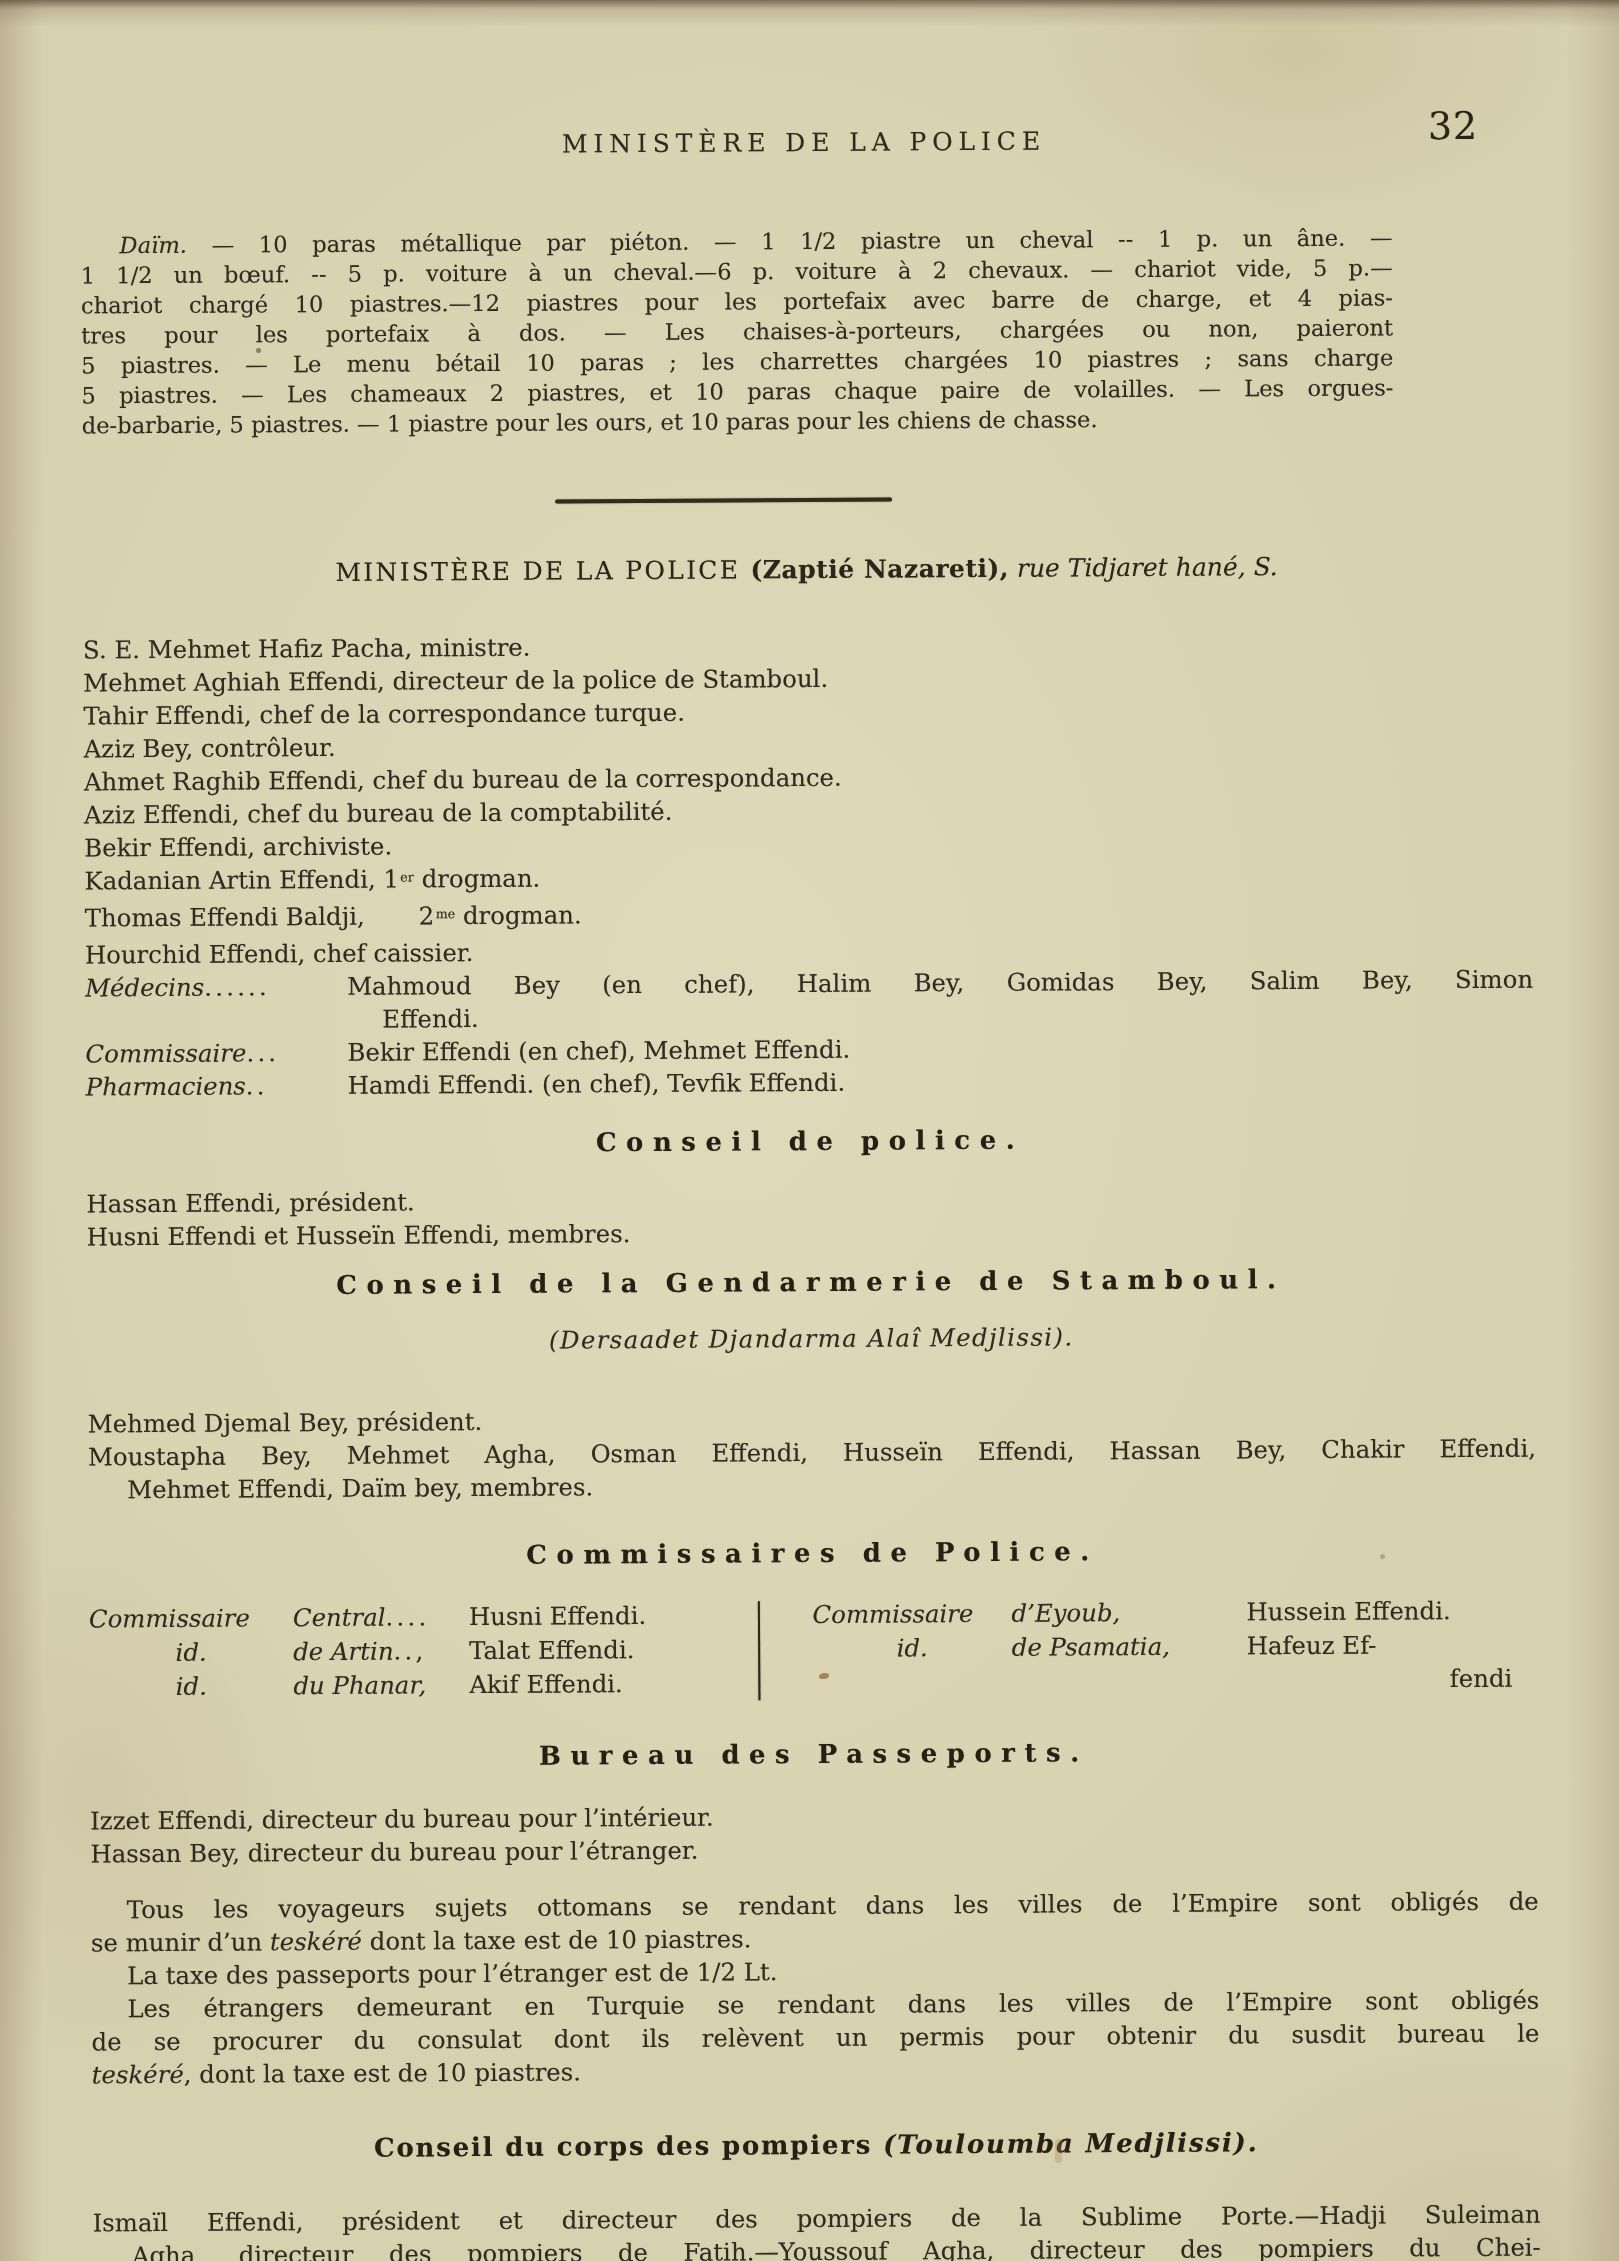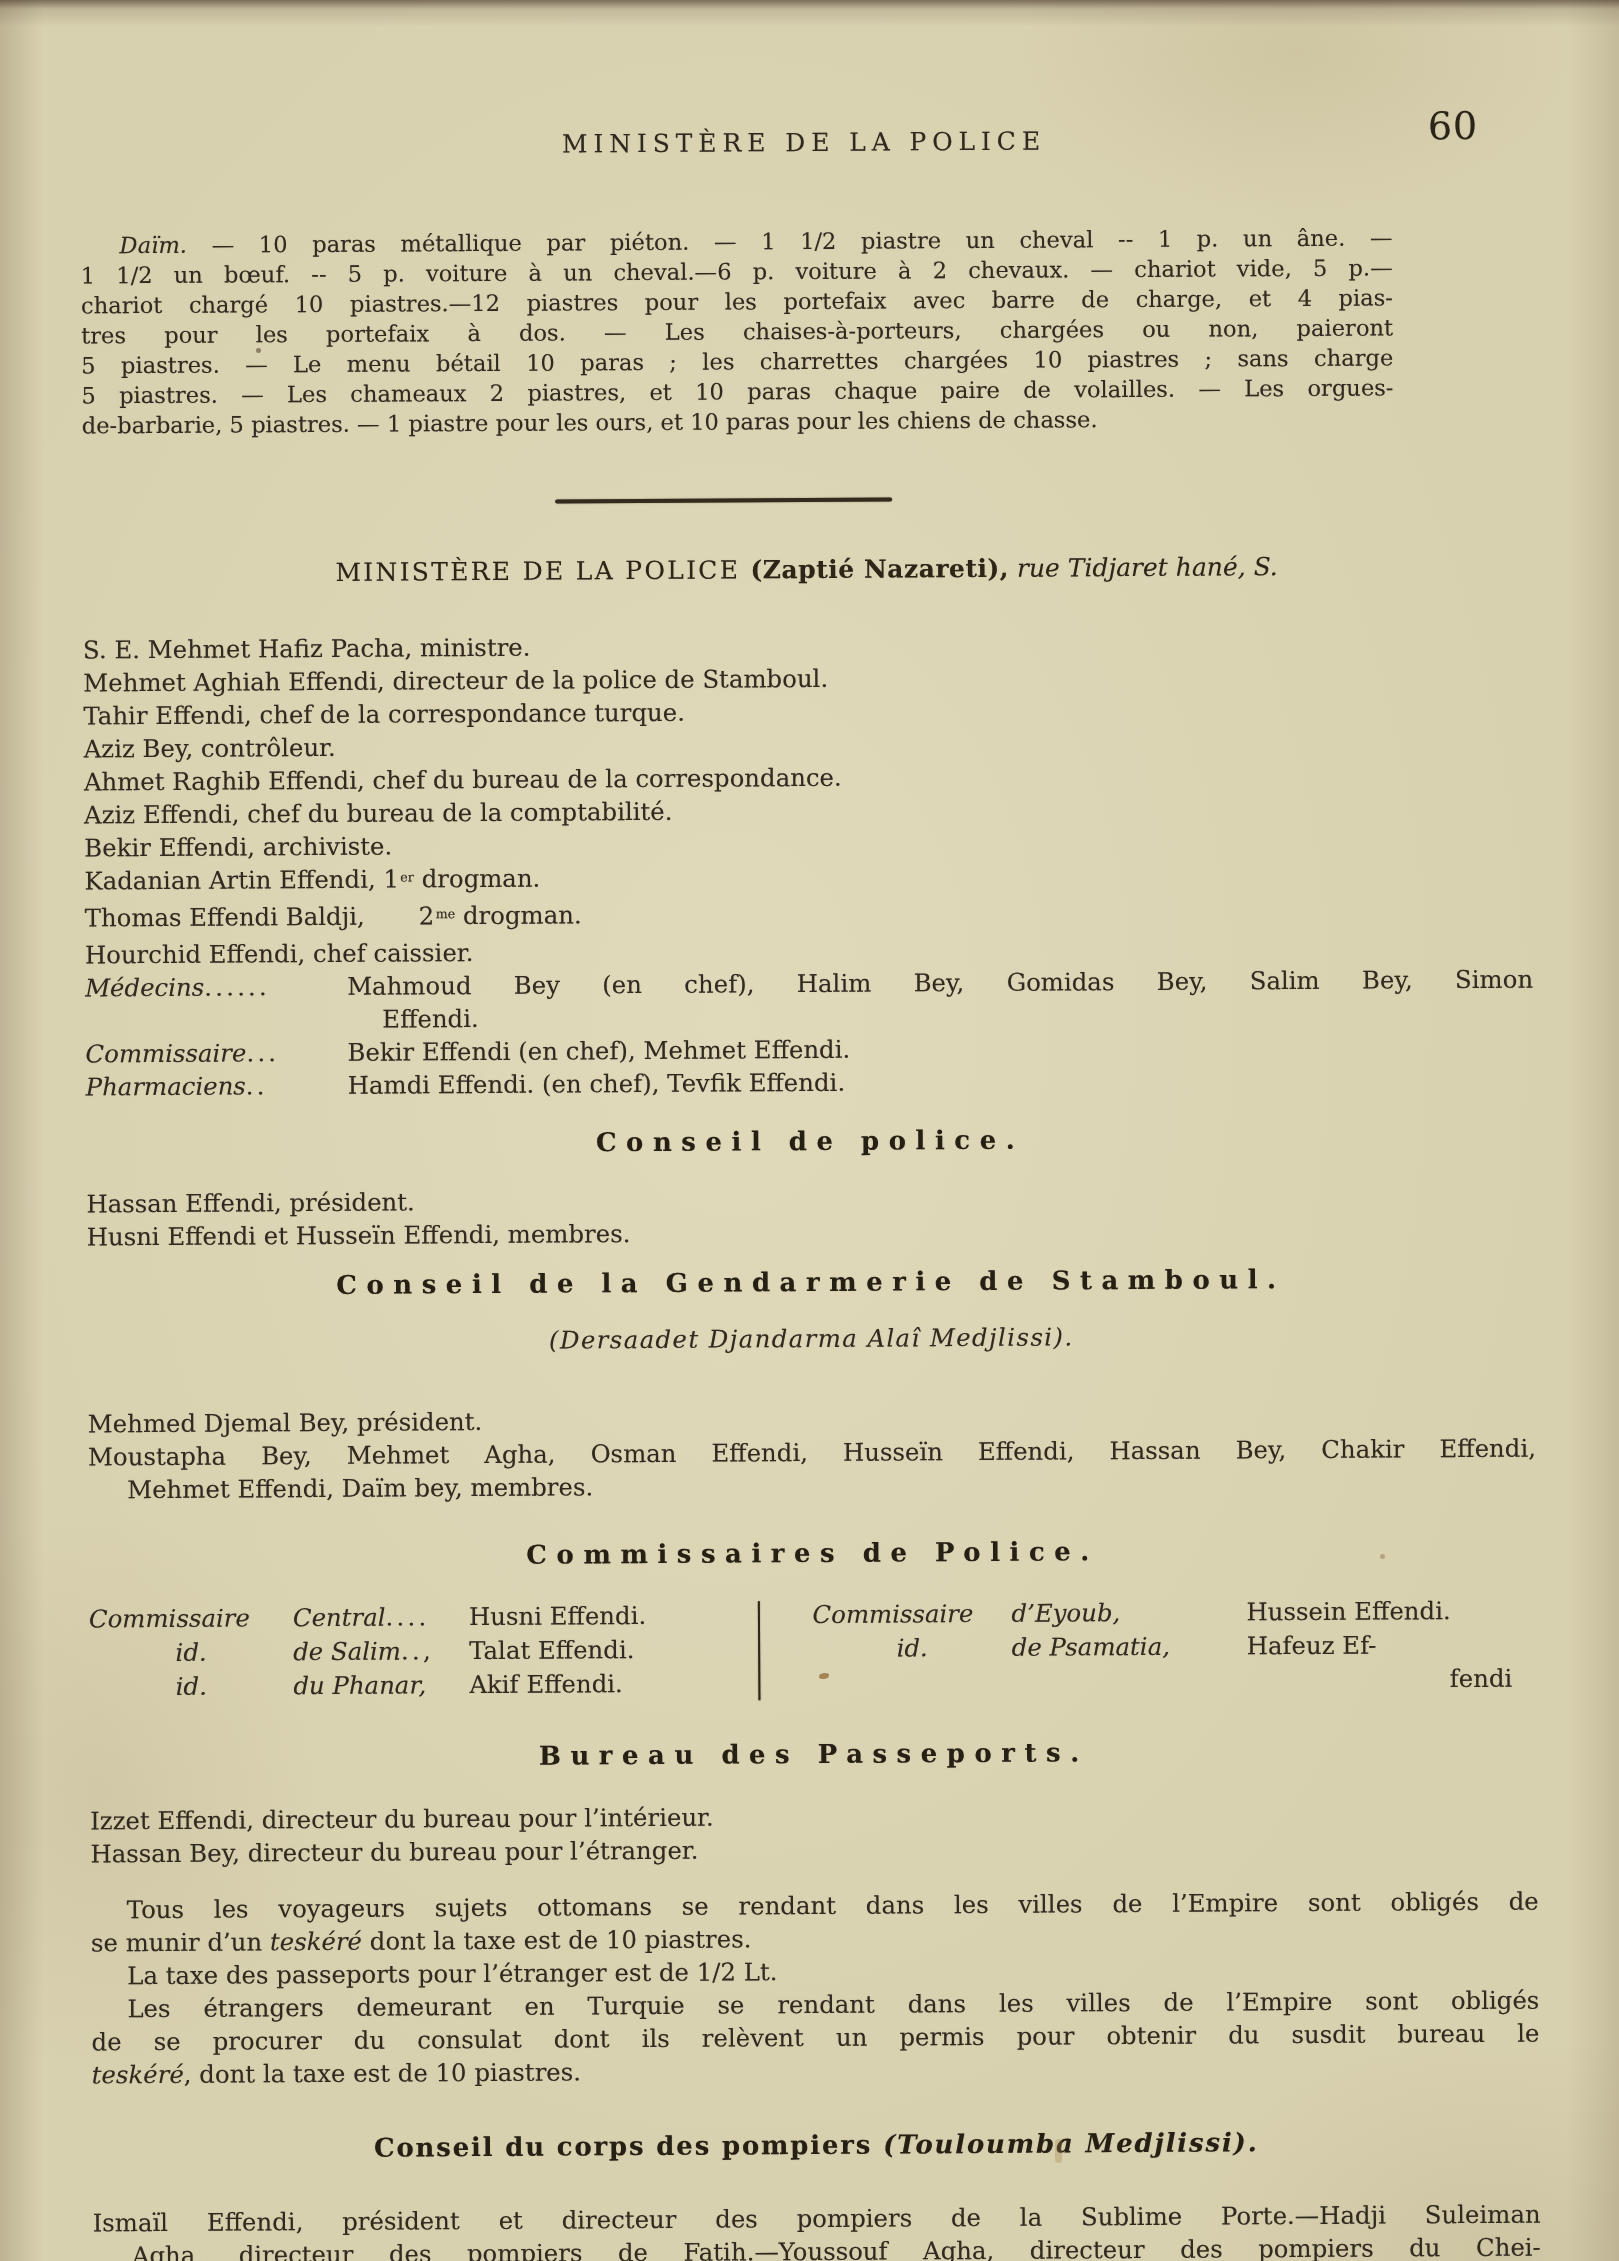--- a/index.html
+++ b/index.html
@@ -108,21 +108,21 @@
   .speck-e{left:1380px;top:1554px;width:5.4px;height:5.4px;background:#8d6a42;opacity:.45;border-radius:50%;}
 </style>
 </head>
 <body>
 
 <div class="scan">
   <div class="content">
 
     <header class="running-head">
       <div class="running-title">MINISTÈRE DE LA POLICE</div>
-      <div class="page-num">60</div>
+      <div class="page-num">32</div>
     </header>
 
     <section class="peage">
       <span class="pl firstline"><span class="it">Daïm.</span><span> — 10 paras métallique par piéton. — 1 1/2 piastre un cheval -- 1 p. un âne. —</span></span>
       <span class="pl">1 1/2 un bœuf. -- 5 p. voiture à un cheval.—6 p. voiture à 2 chevaux. — chariot vide, 5 p.—</span>
       <span class="pl">chariot chargé 10 piastres.—12 piastres pour les portefaix avec barre de charge, et 4 pias-</span>
       <span class="pl">tres pour les portefaix à dos. — Les chaises-à-porteurs, chargées ou non, paieront</span>
       <span class="pl">5 piastres. — Le menu bétail 10 paras ; les charrettes chargées 10 piastres ; sans charge</span>
       <span class="pl">5 piastres. — Les chameaux 2 piastres, et 10 paras chaque paire de volailles. — Les orgues-</span>
       <span class="pl endline">de-barbarie, 5 piastres. — 1 piastre pour les ours, et 10 paras pour les chiens de chasse.</span>
@@ -182,21 +182,21 @@
     <h3 class="center-head" style="margin:36px 0 0 0;">Commissaires de Police.</h3>
     <section class="ctable">
       <div class="cleft">
         <div class="crow">
           <span class="crole">Commissaire</span>
           <span class="cplace"><span>Central</span><span class="cdots">....</span></span>
           <span class="cname">Husni Effendi.</span>
         </div>
         <div class="crow">
           <span class="crole">id.</span>
-          <span class="cplace"><span>de Salim</span><span class="cdots">..,</span></span>
+          <span class="cplace"><span>de Artin</span><span class="cdots">..,</span></span>
           <span class="cname">Talat Effendi.</span>
         </div>
         <div class="crow">
           <span class="crole">id.</span>
           <span class="cplace"><span>du Phanar,</span><span class="cdots"></span></span>
           <span class="cname">Akif Effendi.</span>
         </div>
       </div>
       <div class="cdivider"></div>
       <div class="cright">

